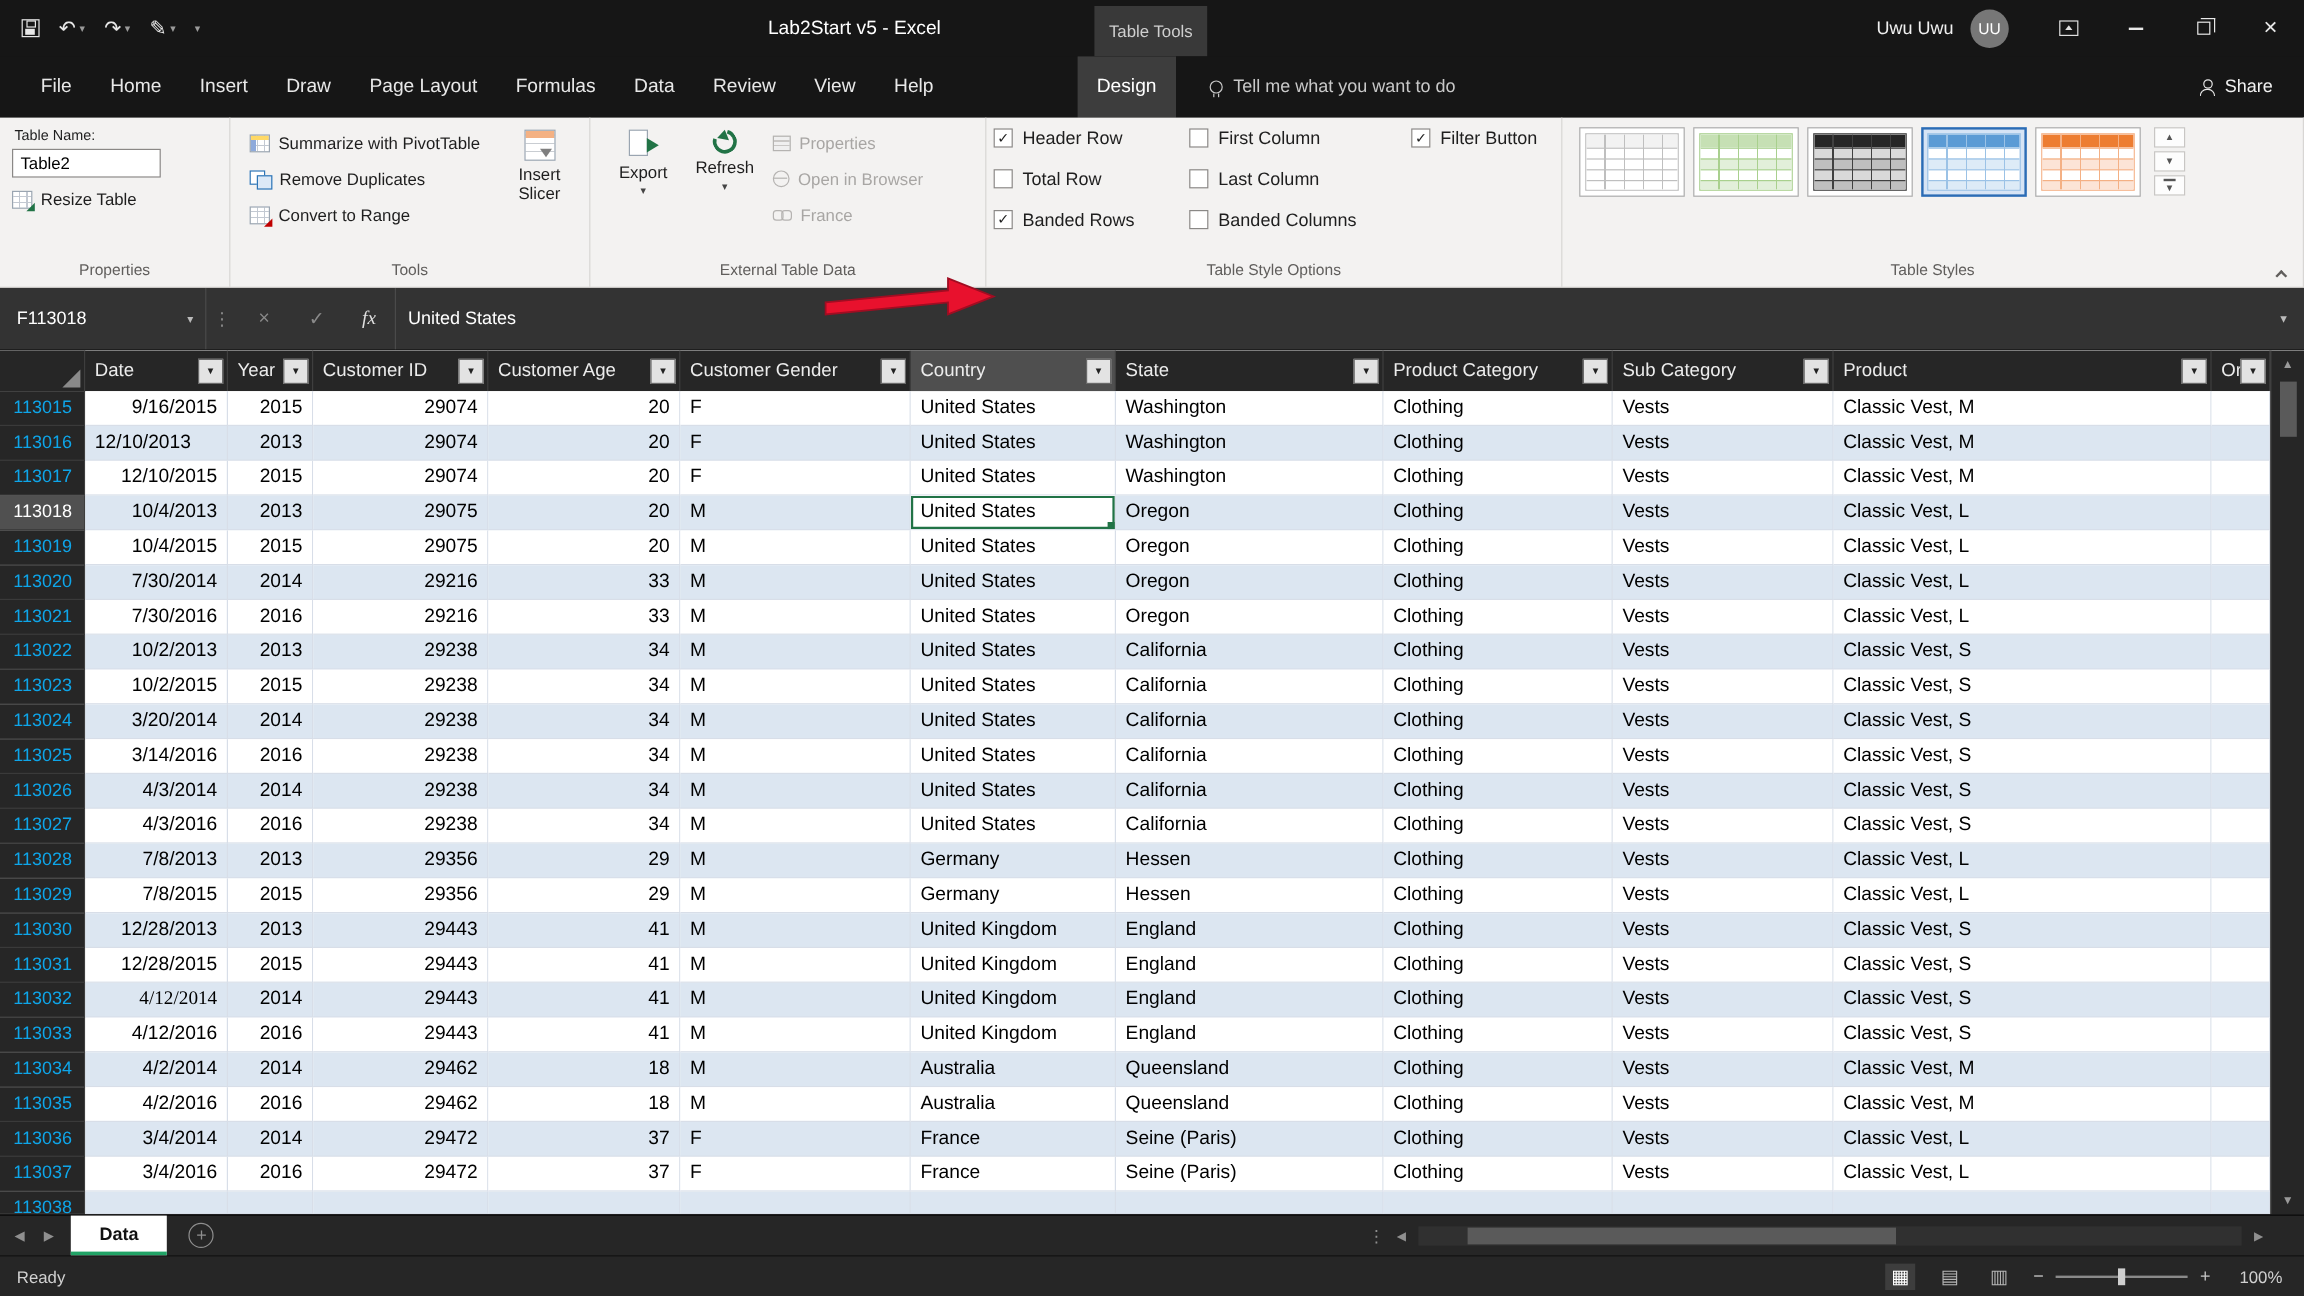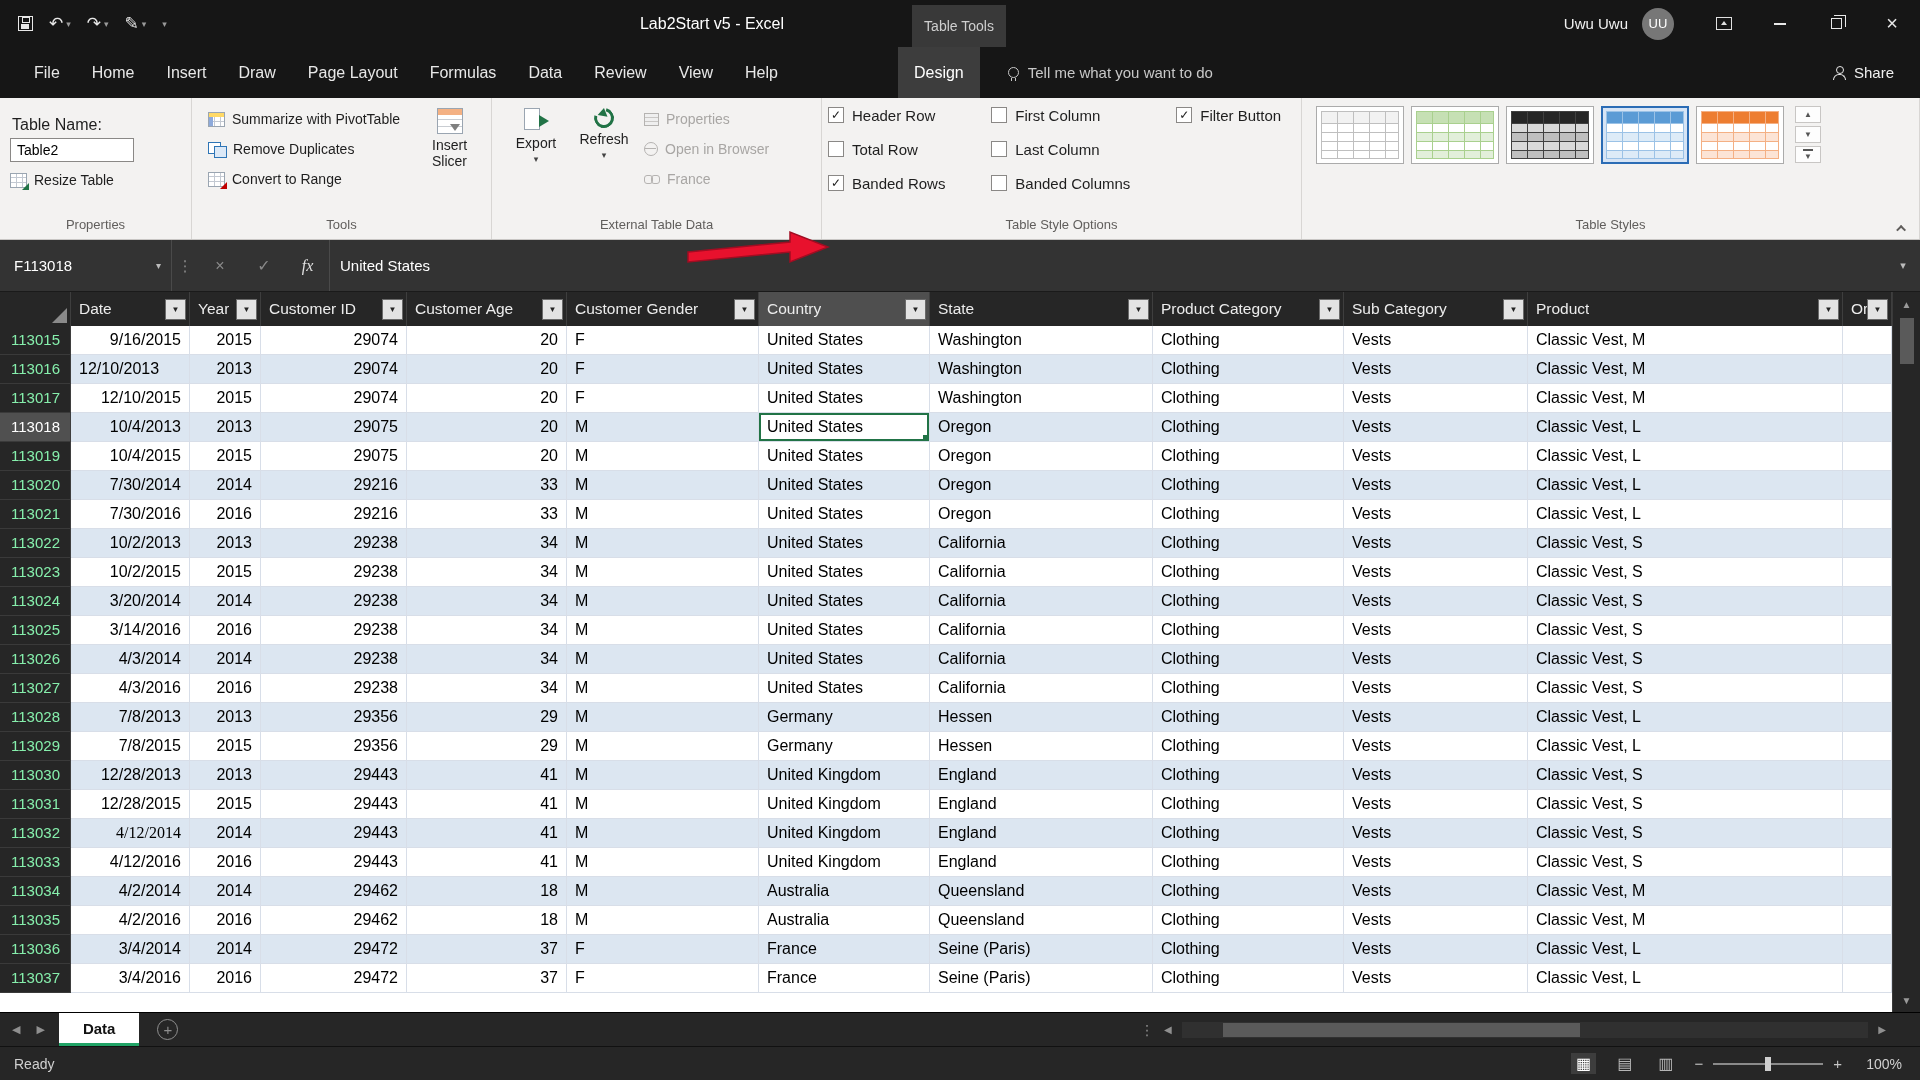--- a/index.html
+++ b/index.html
@@ -45,21 +45,21 @@
   .ribbon { height:142px; background:#f3f2f1; border-bottom:1px solid #c8c6c4; display:flex; position:relative; flex:none; color:#1e1e1e; }
   .rgroup { display:flex; flex-direction:column; border-right:1px solid #d8d6d4; flex:none; }
   .rg-content { flex:1; display:flex; padding:6px 8px 0 10px; }
   .rg-label { height:24px; text-align:center; font-size:13px; color:#605e5c; line-height:20px; }
   .g-properties { width:192px; }
   .g-tools { width:300px; }
   .g-external { width:330px; }
   .g-options { width:480px; }
   .g-styles { flex:1; }
   .col { display:flex; flex-direction:column; }
-  .tn-label { font-size:16px; margin:12px 0 4px 2px; }
+  .tn-label { font-size:12px; margin:2px 0 4px 2px; }
   .tn-input { width:124px; height:24px; border:1px solid #8a8886; background:#fff; font-size:14px; font-family:"Liberation Sans",sans-serif; padding:0 6px; }
   .resize-btn { margin-top:10px; display:flex; align-items:center; gap:7px; font-size:14px; }
   .sbtn { display:flex; align-items:center; gap:7px; height:30px; padding:0 6px; font-size:14px; white-space:nowrap; }
   .sbtn.disabled { color:#a8a6a4; }
   .bigbtn { width:68px; display:flex; flex-direction:column; align-items:center; padding-top:4px; font-size:14px; gap:3px; text-align:center; }
   .bigbtn .lbl { line-height:16px; }
   .slicerbtn { width:80px; margin-left:10px; }
 
   
   .ricon { flex:none; display:inline-block; }
@@ -127,21 +127,21 @@
   .corner { width:71px; flex:none; border-right:1px solid #3e3e3e; position:relative; background:#262626; }
   .corner::after { content:""; position:absolute; right:3px; bottom:3px; width:0; height:0; border-bottom:15px solid #8a8a8a; border-left:15px solid transparent; }
   .hcell { position:relative; display:flex; align-items:center; border-right:1px solid #3e3e3e; color:#ececec; font-size:15.5px; padding:0 3px 0 8px; overflow:hidden; flex:none; }
   .hcell.active-col { background:#4f4f4f; }
   .hlabel { overflow:hidden; white-space:nowrap; }
   .filterbtn { margin-left:auto; width:21px; height:21px; background:#e3e3e3; border:1px solid #6a6a6a; display:flex; align-items:center; justify-content:center; flex:none; }
   .farrow { font-size:8px; color:#222; }
   .grid-body { width:1892px; }
   .grow { display:flex; height:29px; }
   .grow.partial { height:19px; overflow:hidden; }
-  .rowhdr { width:71px; flex:none; background:#262626; color:#86efac; font-size:15px; text-align:right; padding-right:10px; border-bottom:1px solid #3a3a3a; border-right:1px solid #3e3e3e; line-height:28px; }
+  .rowhdr { width:71px; flex:none; background:#262626; color:#0ea5e9; font-size:15px; text-align:right; padding-right:10px; border-bottom:1px solid #3a3a3a; border-right:1px solid #3e3e3e; line-height:28px; }
   .rowhdr.active-row { background:#505050; color:#fff; }
   .cell { background:#fff; border-right:1px solid #d8dee8; border-bottom:1px solid #d8dee8; line-height:27px; padding:0 8px; overflow:hidden; white-space:nowrap; font-size:16px; color:#000; flex:none; position:relative; }
   .grow.band .cell { background:#dce6f1; }
   .cell.active-cell { background:#ffffff !important; box-shadow:inset 0 0 0 2px #217346; }
   .cell.active-cell::after { content:""; position:absolute; right:0; bottom:0; width:6px; height:6px; background:#217346; }
   .vscroll { position:absolute; top:0; right:0; width:28px; height:720px; background:#262626; border-left:1px solid #3a3a3a; display:flex; flex-direction:column; align-items:center; }
   .vbtn { height:24px; width:100%; display:flex; align-items:center; justify-content:center; color:#9a9a9a; font-size:10px; flex:none; }
   .vthumb { width:14px; height:46px; background:#5a5a5a; margin-top:2px; flex:none; }
   .vfill { flex:1; }
 
@@ -818,20 +818,34 @@
           <div class="cell" style="width: 146px; text-align: right;">29472</div>
           <div class="cell" style="width: 160px; text-align: right;">37</div>
           <div class="cell" style="width: 192px; text-align: left;">F</div>
           <div class="cell" style="width: 171px; text-align: left;">France</div>
           <div class="cell" style="width: 223px; text-align: left;">Seine (Paris)</div>
           <div class="cell" style="width: 191px; text-align: left;">Clothing</div>
           <div class="cell" style="width: 184px; text-align: left;">Vests</div>
           <div class="cell" style="width: 315px; text-align: left;">Classic Vest, L</div>
           <div class="cell" style="width: 49px; text-align: left;"></div>
         </div>
+        <div class="grow band partial">
+          <div class="rowhdr">113038</div>
+          <div class="cell" style="width: 119px; text-align: right;"></div>
+          <div class="cell" style="width: 71px; text-align: right;"></div>
+          <div class="cell" style="width: 146px; text-align: right;"></div>
+          <div class="cell" style="width: 160px; text-align: right;"></div>
+          <div class="cell" style="width: 192px; text-align: left;"></div>
+          <div class="cell" style="width: 171px; text-align: left;"></div>
+          <div class="cell" style="width: 223px; text-align: left;"></div>
+          <div class="cell" style="width: 191px; text-align: left;"></div>
+          <div class="cell" style="width: 184px; text-align: left;"></div>
+          <div class="cell" style="width: 315px; text-align: left;"></div>
+          <div class="cell" style="width: 49px; text-align: left;"></div>
+        </div>
       </div>
     <div class="vscroll">
       <div class="vbtn">▲</div>
       <div class="vthumb"></div>
       <div class="vfill"></div>
       <div class="vbtn">▼</div>
     </div>
   </div>
 
   <div class="sheetbar">

